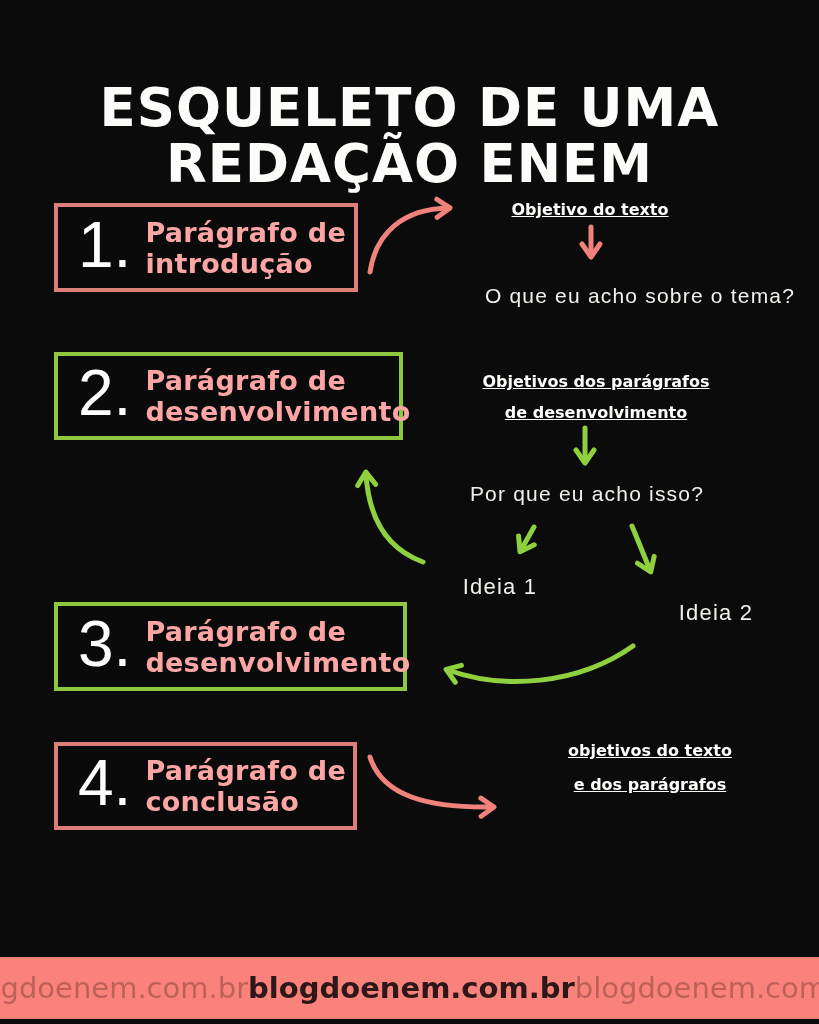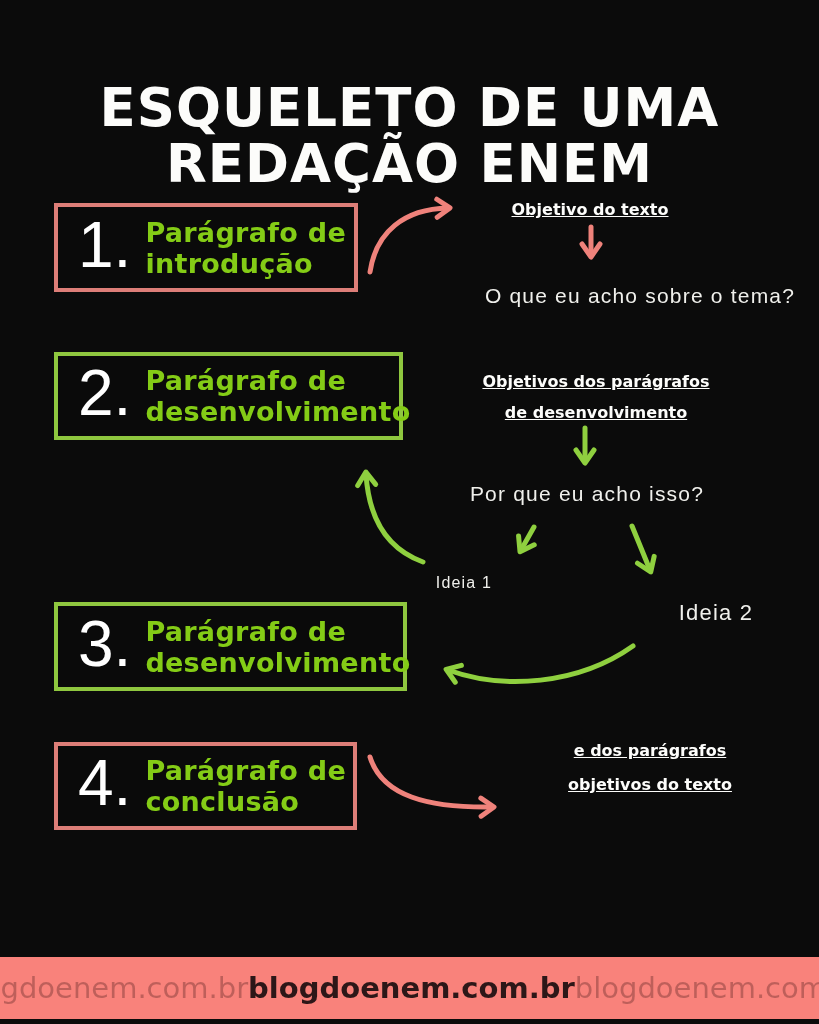--- a/index.html
+++ b/index.html
@@ -30,21 +30,21 @@
   }
   .box.salmon{border:4px solid #dd7e78;}
   .box.green{border:4px solid #8fc73f;}
   .box-number{
     font-size:64px;line-height:0.9;font-weight:400;
     color:#ffffff;margin-right:14px;margin-top:-4px;
     font-family:"Liberation Sans",sans-serif;
   }
   .box-label{
     font-size:27px;line-height:31px;font-weight:bold;
-    letter-spacing:0.3px;color:#84cc16;
+    letter-spacing:0.3px;color:#fca5a5;
     font-family:"DejaVu Sans","Liberation Sans",sans-serif;
   }
   .box-label span{display:block;}
   #box1{left:54px;top:203px;width:304px;height:89px;}
   #box2{left:54px;top:352px;width:349px;height:88px;}
   #box3{left:54px;top:602px;width:353px;height:89px;}
   #box4{left:54px;top:742px;width:303px;height:88px;}
   
   .anno{position:absolute;transform:translateX(-50%);text-align:center;white-space:nowrap;}
   .anno-bold{
@@ -54,21 +54,21 @@
   }
   .anno-reg{
     font-size:21px;font-weight:400;letter-spacing:1.2px;color:#f0f0ec;
     font-family:"Liberation Sans",sans-serif;
   }
   .anno span{display:block;}
   #objetivo{left:590px;top:194px;}
   #o-que{left:592px;top:284px;margin-left:48px;}
   #objetivos{left:596px;top:366px;}
   #porque{left:587px;top:482px;}
-  #ideia1{left:464px;top:574px;font-size:16px;}
+  #ideia1{left:500px;top:574px;font-size:22px;}
   #ideia2{left:676px;top:600px;font-size:22px;margin-left:40px;}
   #retomada{left:650px;top:734px;line-height:34px;}
   
   .arrows{position:absolute;left:0;top:0;pointer-events:none;}
   .arrows path,.arrows line{fill:none;stroke-width:5;stroke-linecap:round;}
   .s{stroke:#ef827b;}
   .g{stroke:#8fd03f;}
   
   .footer{
     position:absolute;left:0;top:957px;width:819px;height:62px;
@@ -128,22 +128,22 @@
 
   <div class="anno anno-reg" id="porque">Por que eu acho isso?</div>
   <div class="anno anno-bold" id="objetivos">
     <span>Objetivos dos parágrafos</span>
     <span>de desenvolvimento</span>
   </div>
   <div class="anno anno-reg" id="ideia1">Ideia 1</div>
   <div class="anno anno-reg" id="ideia2">Ideia 2</div>
 
   <div class="anno anno-bold" id="retomada">
+    <span>objetivos do texto</span>
     <span>e dos parágrafos</span>
-    <span>objetivos do texto</span>
   </div>
 
   <svg class="arrows" width="819" height="1024" viewBox="0 0 819 1024">
     <defs>
       <marker id="ah-s" viewBox="0 0 26 26" markerWidth="26" markerHeight="26" refX="16" refY="13" orient="auto" markerUnits="userSpaceOnUse">
         <path d="M5,4 L18,13 L5,22" fill="none" stroke="#ef827b" stroke-width="4.5" stroke-linecap="round" stroke-linejoin="round"></path>
       </marker>
       <marker id="ah-g" viewBox="0 0 26 26" markerWidth="26" markerHeight="26" refX="16" refY="13" orient="auto" markerUnits="userSpaceOnUse">
         <path d="M5,4 L18,13 L5,22" fill="none" stroke="#8fd03f" stroke-width="4.5" stroke-linecap="round" stroke-linejoin="round"></path>
       </marker>

